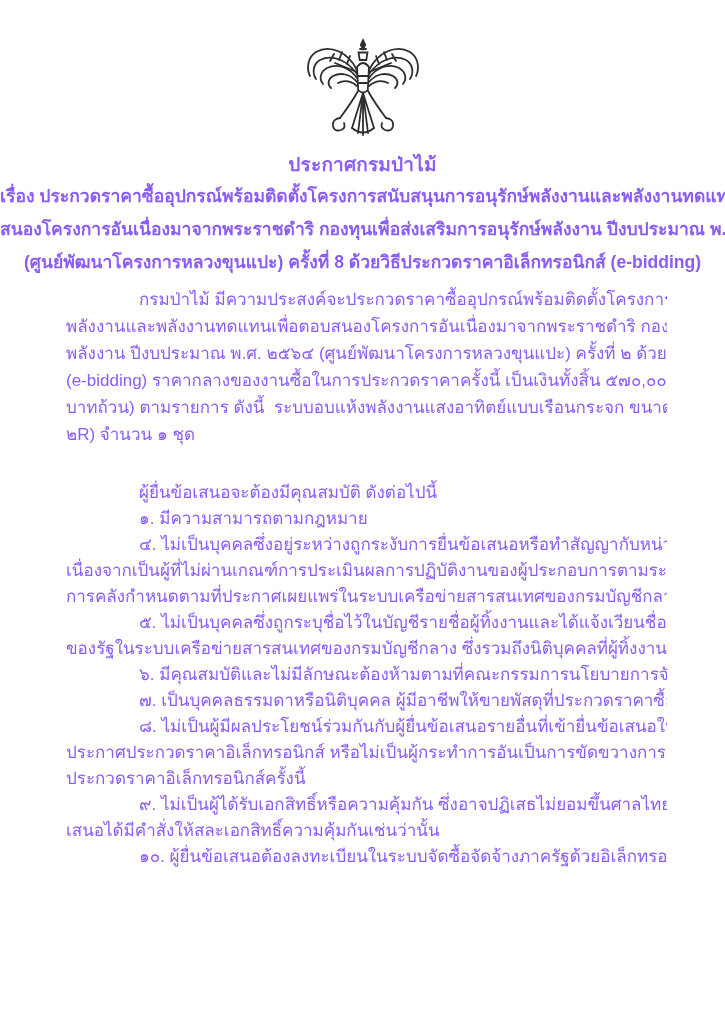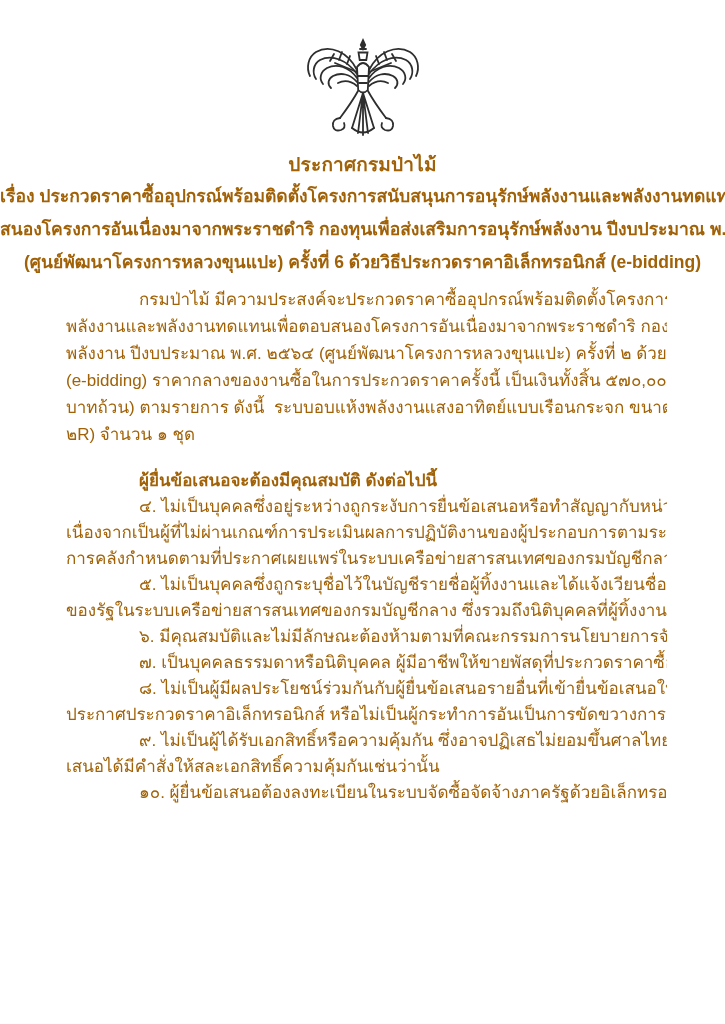--- a/index.html
+++ b/index.html
@@ -1,39 +1,39 @@
 <!DOCTYPE html>
 <html><head>
 <meta charset="utf-8">
 <style>
   html,body{margin:0;padding:0;background:#9a9a9a;}
   .page{
     width:725px;height:1024px;margin:0 auto;background:#ffffff;
     position:relative;overflow:hidden;
     font-family:"Liberation Sans","DejaVu Sans",sans-serif;
-    color:#a16207;
+    color:#8b5cf6;
   }
   .emblem{width:118px;height:110px;margin:36px auto 0;}
   .doc-title{
     text-align:center;font-weight:bold;font-size:19px;line-height:30px;
     margin-top:4px;letter-spacing:.2px;
   }
   .subject .line{
     text-align:center;font-weight:bold;font-size:17.5px;
     height:33px;line-height:33px;white-space:pre;overflow:hidden;
   }
   .content{padding:0 58px 0 66px;}
   .body{margin-top:7px;font-size:17px;}
   .body .line{
     height:27px;line-height:27px;white-space:pre;overflow:hidden;
   }
   
   .body .para:nth-child(n+2) .line{height:26px;line-height:26px;}
   
-  .body .para:nth-child(2){margin-top:20px;font-weight:bold;}
+  .body .para:nth-child(2){margin-top:32px;}
   .ind{padding-left:73px;}
   svg{display:block;}
 </style>
 </head>
 <body>
 
 <div class="page">
 
   <div class="emblem">
     <svg width="118" height="110" viewBox="0 0 118 110" fill="none" stroke="#2e2e2e" stroke-width="1.8" stroke-linecap="round">
@@ -69,55 +69,59 @@
       <path d="M48 92 q11 9 22 0"></path>
     </svg>
   </div>
 
   <div class="doc-title">ประกาศกรมป่าไม้</div>
 
   <div class="subject">
       <div class="para">
         <div class="line">เรื่อง ประกวดราคาซื้ออุปกรณ์พร้อมติดตั้งโครงการสนับสนุนการอนุรักษ์พลังงานและพลังงานทดแทนเพื่อตอบ</div>
         <div class="line">สนองโครงการอันเนื่องมาจากพระราชดำริ กองทุนเพื่อส่งเสริมการอนุรักษ์พลังงาน ปีงบประมาณ พ.ศ. ๒๕๖๔</div>
-        <div class="line">(ศูนย์พัฒนาโครงการหลวงขุนแปะ) ครั้งที่ 6 ด้วยวิธีประกวดราคาอิเล็กทรอนิกส์ (e-bidding)</div>
+        <div class="line">(ศูนย์พัฒนาโครงการหลวงขุนแปะ) ครั้งที่ 8 ด้วยวิธีประกวดราคาอิเล็กทรอนิกส์ (e-bidding)</div>
       </div>
     </div>
 
   <div class="content">
     <div class="body">
         <div class="para">
           <div class="line ind">กรมป่าไม้ มีความประสงค์จะประกวดราคาซื้ออุปกรณ์พร้อมติดตั้งโครงการสนับสนุนการอนุรักษ์</div>
           <div class="line">พลังงานและพลังงานทดแทนเพื่อตอบสนองโครงการอันเนื่องมาจากพระราชดำริ กองทุนเพื่อส่งเสริมการอนุรักษ์</div>
           <div class="line">พลังงาน ปีงบประมาณ พ.ศ. ๒๕๖๔ (ศูนย์พัฒนาโครงการหลวงขุนแปะ) ครั้งที่ ๒ ด้วยวิธีประกวดราคาอิเล็กทรอนิกส์</div>
           <div class="line">(e-bidding) ราคากลางของงานซื้อในการประกวดราคาครั้งนี้ เป็นเงินทั้งสิ้น ๕๗๐,๐๐๐.๐๐ บาท (ห้าแสนเจ็ดหมื่น</div>
           <div class="line">บาทถ้วน) ตามรายการ ดังนี้  ระบบอบแห้งพลังงานแสงอาทิตย์แบบเรือนกระจก ขนาด ๘x๑๒.๔ เมตร (แบบ พพ.</div>
           <div class="line">๒R) จำนวน ๑ ชุด</div>
         </div>
         <div class="para">
           <div class="line ind">ผู้ยื่นข้อเสนอจะต้องมีคุณสมบัติ ดังต่อไปนี้</div>
+        </div>
+        <div class="para">
+          <div class="line ind">๑. มีความสามารถตามกฎหมาย</div>
         </div>
         <div class="para">
           <div class="line ind">๔. ไม่เป็นบุคคลซึ่งอยู่ระหว่างถูกระงับการยื่นข้อเสนอหรือทำสัญญากับหน่วยงานของรัฐไว้ชั่วคราว</div>
           <div class="line">เนื่องจากเป็นผู้ที่ไม่ผ่านเกณฑ์การประเมินผลการปฏิบัติงานของผู้ประกอบการตามระเบียบที่รัฐมนตรีว่าการกระทรวง</div>
           <div class="line">การคลังกำหนดตามที่ประกาศเผยแพร่ในระบบเครือข่ายสารสนเทศของกรมบัญชีกลาง</div>
         </div>
         <div class="para">
           <div class="line ind">๕. ไม่เป็นบุคคลซึ่งถูกระบุชื่อไว้ในบัญชีรายชื่อผู้ทิ้งงานและได้แจ้งเวียนชื่อให้เป็นผู้ทิ้งงานของหน่วยงาน</div>
           <div class="line">ของรัฐในระบบเครือข่ายสารสนเทศของกรมบัญชีกลาง ซึ่งรวมถึงนิติบุคคลที่ผู้ทิ้งงานเป็นหุ้นส่วนผู้จัดการ กรรมการผู้</div>
         </div>
         <div class="para">
           <div class="line ind">๖. มีคุณสมบัติและไม่มีลักษณะต้องห้ามตามที่คณะกรรมการนโยบายการจัดซื้อจัดจ้างและการบริหาร</div>
         </div>
         <div class="para">
           <div class="line ind">๗. เป็นบุคคลธรรมดาหรือนิติบุคคล ผู้มีอาชีพให้ขายพัสดุที่ประกวดราคาซื้อด้วยวิธีประกวดราคา</div>
         </div>
         <div class="para">
           <div class="line ind">๘. ไม่เป็นผู้มีผลประโยชน์ร่วมกันกับผู้ยื่นข้อเสนอรายอื่นที่เข้ายื่นข้อเสนอให้แก่กรมป่าไม้ ณ วัน</div>
           <div class="line">ประกาศประกวดราคาอิเล็กทรอนิกส์ หรือไม่เป็นผู้กระทำการอันเป็นการขัดขวางการแข่งขันอย่างเป็นธรรมในการ</div>
+          <div class="line">ประกวดราคาอิเล็กทรอนิกส์ครั้งนี้</div>
         </div>
         <div class="para">
           <div class="line ind">๙. ไม่เป็นผู้ได้รับเอกสิทธิ์หรือความคุ้มกัน ซึ่งอาจปฏิเสธไม่ยอมขึ้นศาลไทย เว้นแต่รัฐบาลของผู้ยื่นข้อ</div>
           <div class="line">เสนอได้มีคำสั่งให้สละเอกสิทธิ์ความคุ้มกันเช่นว่านั้น</div>
         </div>
         <div class="para">
           <div class="line ind">๑๐. ผู้ยื่นข้อเสนอต้องลงทะเบียนในระบบจัดซื้อจัดจ้างภาครัฐด้วยอิเล็กทรอนิกส์ (Electronic</div>
         </div>
       </div>
   </div>

